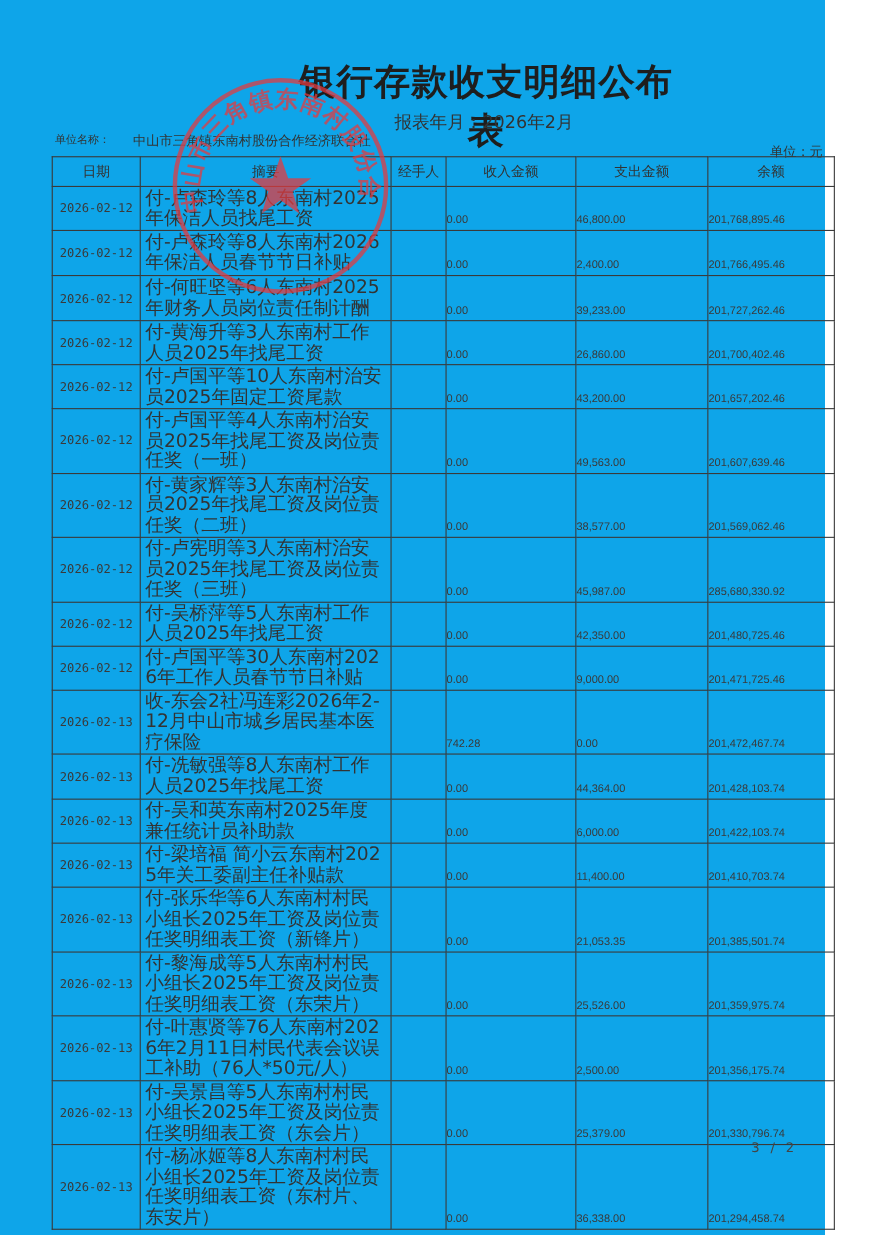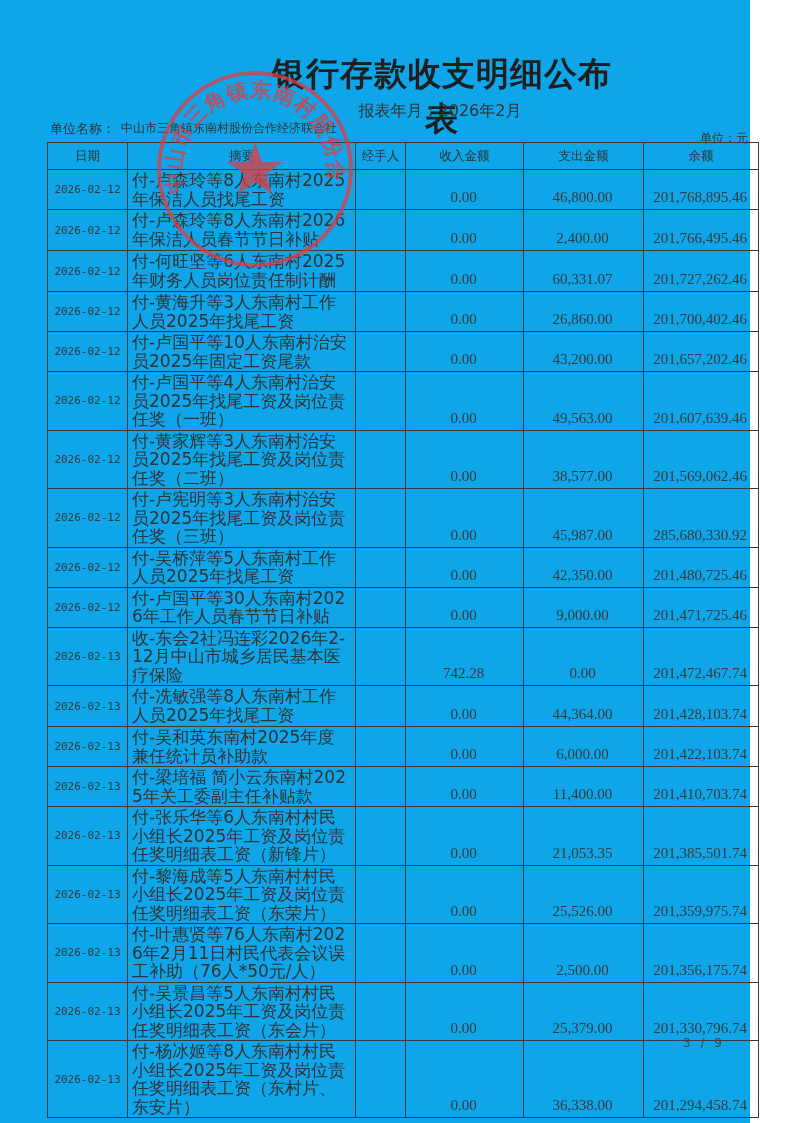--- a/index.html
+++ b/index.html
@@ -4,35 +4,35 @@
 <style>
   html, body { margin:0; padding:0; background:#ffffff; }
   body { width:794px; height:1123px; position:relative; overflow:hidden;
          font-family:"DejaVu Sans","Liberation Sans",sans-serif; color:#2b2b2b; }
   .page { position:absolute; left:0; top:0; width:750px; height:1123px;
           background:#0ea5e9; }
   .title { position:absolute; left:262px; top:52px; width:360px; text-align:center;
            font-size:33px; font-weight:bold; letter-spacing:1px; color:#1e1e1e; }
   .subtitle { position:absolute; left:340px; top:101px; width:200px; text-align:center;
               font-size:16px; color:#333; }
-  .unit-name-label { position:absolute; left:50px; top:120px; font-size:13px; color:#333; }
+  .unit-name-label { position:absolute; left:50px; top:120px; font-size:10px; color:#333; }
   .unit-name-value { position:absolute; left:121px; top:120px; font-size:12px; color:#333; }
   .unit-label { position:absolute; left:700px; top:130px; font-size:12px; color:#333; }
 
   table.ledger { position:absolute; left:47px; top:142px; border-collapse:collapse;
                  table-layout:fixed; width:711px; font-size:11.6px; }
   table.ledger th, table.ledger td { border:1px solid #3a3a3a; padding:0; }
   table.ledger th { height:26px; font-weight:normal; text-align:center; font-size:12.5px;
                     color:#333; }
   td.date { text-align:center; font-family:"DejaVu Sans Mono","Liberation Mono",monospace;
             font-size:11px; color:#3a3a3a; }
   td.summary { padding:1px 4px !important; line-height:18.5px; font-size:17px;
                color:#333; vertical-align:top; word-break:break-all; }
-  td.num { text-align:center; vertical-align:bottom; padding:0 2px 3px 0 !important;
-           font-family:Liberation Serif, serif; font-size:15px; color:#3a3a3a; }
+  td.num { text-align:left; vertical-align:bottom; padding:0 2px 3px 0 !important;
+           font-family:Liberation Sans, sans-serif; font-size:10px; color:#3a3a3a; }
   td.handler { }
 
   .page-num { position:absolute; left:683px; top:1036px; font-size:12px; color:#444;
               letter-spacing:3px; }
 
   .seal { position:absolute; left:150px; top:64px; width:210px; height:210px;
           pointer-events:none; opacity:0.72; }
 </style>
 </head>
 <body>
@@ -79,21 +79,21 @@
           <td class="handler"></td>
           <td class="num">0.00</td>
           <td class="num">2,400.00</td>
           <td class="num">201,766,495.46</td>
         </tr>
         <tr style="height: 41px;">
           <td class="date">2026-02-12</td>
           <td class="summary">付-何旺坚等6人东南村2025年财务人员岗位责任制计酬</td>
           <td class="handler"></td>
           <td class="num">0.00</td>
-          <td class="num">60,331.07</td>
+          <td class="num">39,233.00</td>
           <td class="num">201,727,262.46</td>
         </tr>
         <tr style="height: 40px;">
           <td class="date">2026-02-12</td>
           <td class="summary">付-黄海升等3人东南村工作人员2025年找尾工资</td>
           <td class="handler"></td>
           <td class="num">0.00</td>
           <td class="num">26,860.00</td>
           <td class="num">201,700,402.46</td>
         </tr>
@@ -224,14 +224,14 @@
     <defs>
       <path id="sealArc" d="M 34 128 A 74 74 0 1 1 176 128"></path>
     </defs>
     <circle cx="105" cy="105" r="96" fill="none" stroke="#e8393d" stroke-width="4"></circle>
     <text fill="#e8393d" font-size="21" font-weight="bold" font-family="DejaVu Sans, sans-serif" letter-spacing="1">
       <textPath href="#sealArc" startOffset="0" id="seal-text-path">中山市三角镇东南村股份合作经济联合社</textPath>
     </text>
     <polygon points="105,78 112,98 133,98 116,110 122,130 105,118 88,130 94,110 77,98 98,98" fill="#e8393d"></polygon>
   </svg>
 
-  <div class="page-num">3 / 9</div>
+  <div class="page-num">3 / 2</div>
 </div>
 
 </body></html>

